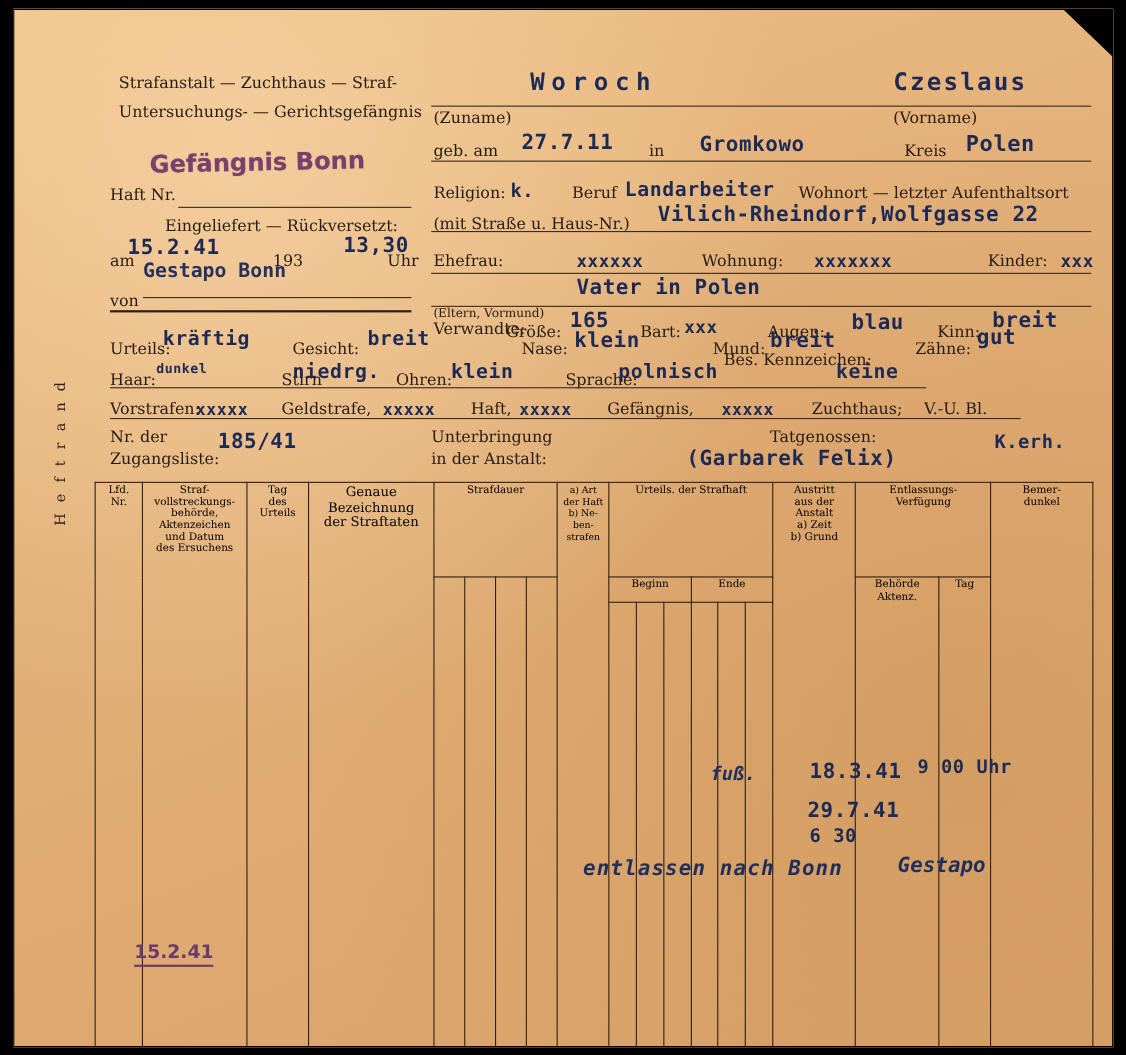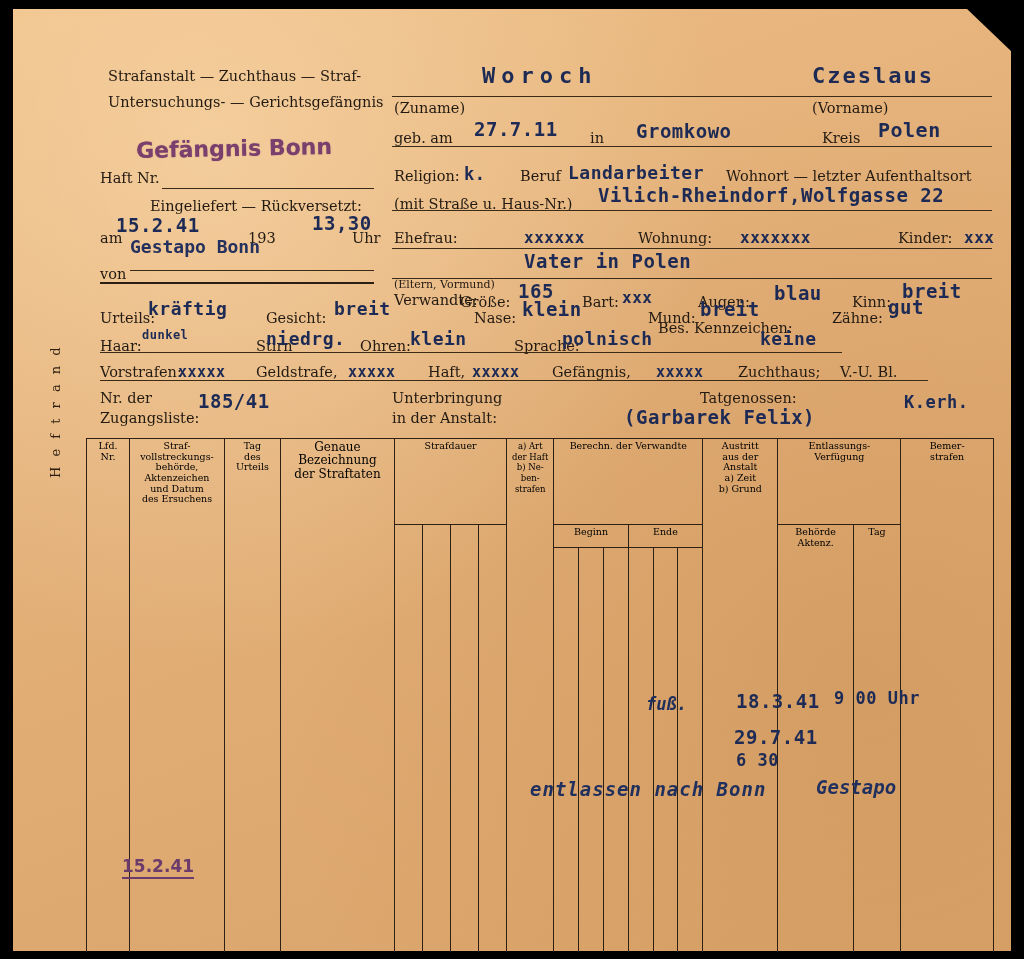--- a/index.html
+++ b/index.html
@@ -226,30 +226,30 @@
 Urteils</span></th>
           <th rowspan="3"><span style="white-space:pre-line;font-size:12px;">Genaue
 Bezeichnung
 der Straftaten</span></th>
           <th colspan="4" style="height:20px;">Strafdauer</th>
           <th rowspan="3"><span style="white-space:pre-line;font-size:8.5px;">a) Art
 der Haft
 b) Ne-
 ben-
 strafen</span></th>
-          <th colspan="6">Berechn. der Verwandte</th>
+          <th colspan="6">Urteils. der Strafhaft</th>
           <th rowspan="3"><span style="white-space:pre-line;">Austritt
 aus der
 Anstalt
 a) Zeit
 b) Grund</span></th>
           <th colspan="2"><span style="white-space:pre-line;">Entlassungs-
 Verfügung</span></th>
           <th rowspan="3"><span style="white-space:pre-line;">Bemer-
-strafen</span></th>
+dunkel</span></th>
         </tr>
         <tr>
           <th rowspan="2">
               <span class="vert">Jahre</span>
             </th>
           <th rowspan="2">
               <span class="vert">Monate</span>
             </th>
           <th rowspan="2">
               <span class="vert">Wochen</span>

